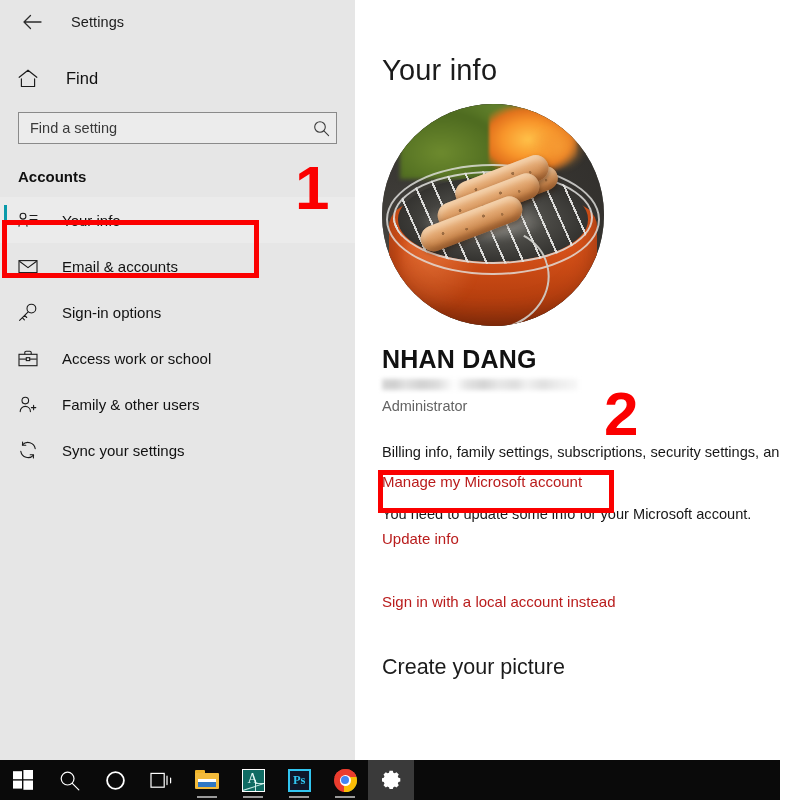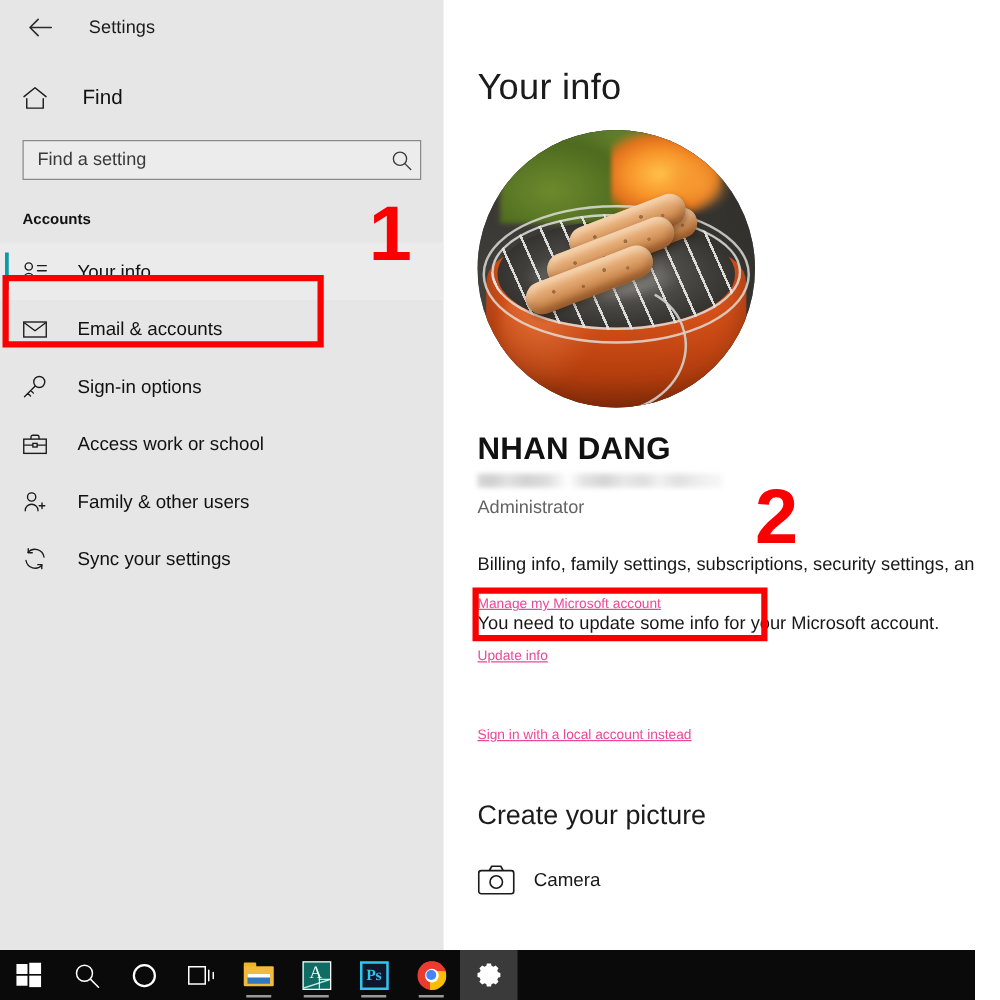--- a/index.html
+++ b/index.html
@@ -107,21 +107,21 @@
   .search-icon {
     width: 30px;
     display: flex;
     align-items: center;
     justify-content: center;
     color: #3c3c3c;
   }
 
   .section-head {
     margin: 24px 0 0 18px;
-    font-size: 12px;
+    font-size: 15px;
     font-weight: bold;
     color: #111111;
   }
 
   .nav-list {
     margin-top: 12px;
   }
   .nav-item {
     position: relative;
     height: 46px;
@@ -332,31 +332,31 @@
 
   .billing-line {
     margin-top: 30px;
     font-size: 14.6px;
     color: #171717;
     white-space: nowrap;
   }
 
   .link {
     display: inline-block;
-    font-size: 11px;
-    color: #ec4899;
+    font-size: 15px;
+    color: #b91c1c;
     cursor: pointer;
-    text-decoration: underline;
   }
 
   .manage-wrap {
     margin-top: 13px;
   }
 
   .update-note {
+    margin-top: 15px;
     font-size: 14.6px;
     color: #171717;
     white-space: nowrap;
   }
   .update-link-wrap { margin-top: 8px; }
 
   .local-link-wrap { margin-top: 45px; }
 
   .create-title {
     margin-top: 44px;
@@ -686,30 +686,20 @@
       <div class="update-link-wrap">
         <span class="link">Update info</span>
       </div>
 
       <div class="local-link-wrap">
         <span class="link">Sign in with a local account instead</span>
       </div>
 
       <div class="create-title">Create your picture</div>
 
-      <div class="camera-row">
-        <div class="camera-icon">
-          <svg width="30" height="24" viewBox="0 0 30 24" fill="none">
-            <rect x="1" y="4.5" width="28" height="18.5" rx="2" stroke="#1b1b1b" stroke-width="1.3"></rect>
-            <path d="M9.5 4.4 11.4 1h7.2l1.9 3.4" stroke="#1b1b1b" stroke-width="1.3" stroke-linejoin="round"></path>
-            <circle cx="15" cy="13.6" r="5" stroke="#1b1b1b" stroke-width="1.3"></circle>
-          </svg>
-        </div>
-        <div class="camera-label">Camera</div>
-      </div>
 
     </div>
   </div>
 
   <div class="annot-box" id="annot-box-your-info"></div>
   <div class="annot-box" id="annot-box-manage"></div>
   <div class="annot-num" id="annot-num-1">1</div>
   <div class="annot-num" id="annot-num-2">2</div>
 
   <div class="taskbar">

